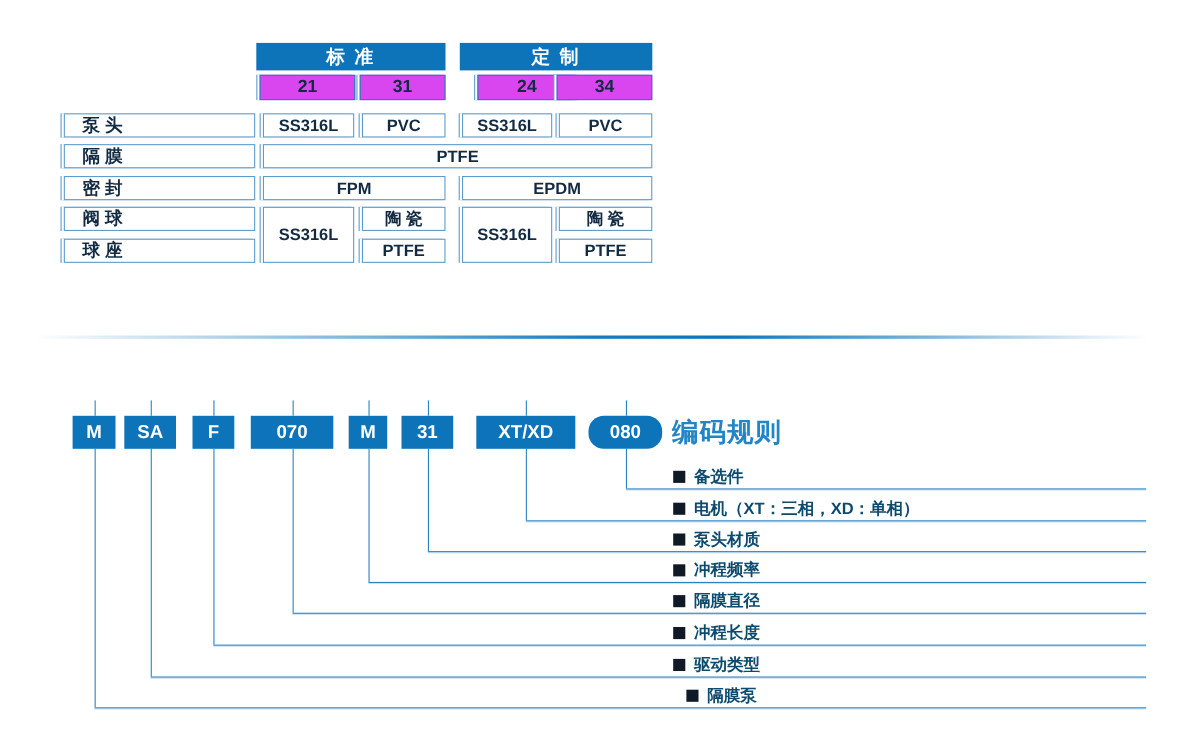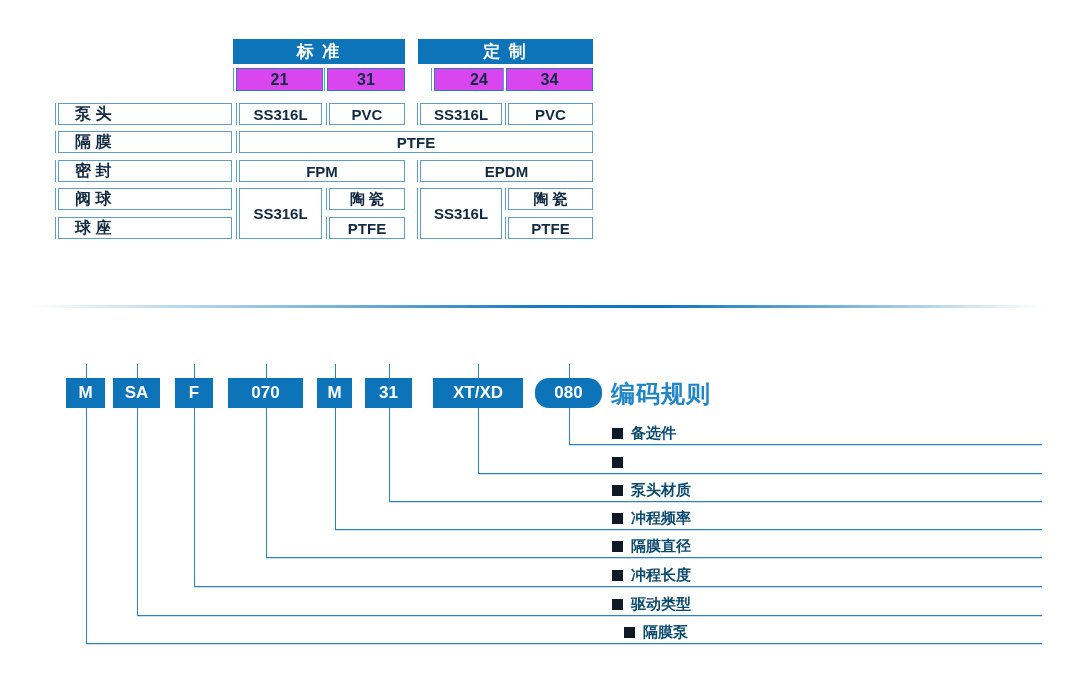--- a/index.html
+++ b/index.html
@@ -139,20 +139,21 @@
       <div class="dlabel" style="top: 480px;">
         <span class="sq"></span>
         <span>泵头材质</span>
       </div>
       <div class="code-box" style="left: 433px; width: 90px;">XT/XD</div>
       <div class="tick" style="left: 478px;"></div>
       <div class="vline" style="left: 478px; top: 408px; height: 65px;"></div>
       <div class="hline" style="left: 478px; top: 473px; width: 564px;"></div>
       <div class="dlabel" style="top: 452px;">
         <span class="sq"></span>
+        <span>电机（XT：三相，XD：单相）</span>
       </div>
       <div class="code-box" style="left: 535px; width: 67px; border-radius: 14px;">080</div>
       <div class="tick" style="left: 569px;"></div>
       <div class="vline" style="left: 569px; top: 408px; height: 36px;"></div>
       <div class="hline" style="left: 569px; top: 444px; width: 473px;"></div>
       <div class="dlabel" style="top: 423px;">
         <span class="sq"></span>
         <span>备选件</span>
       </div>
     </div>

